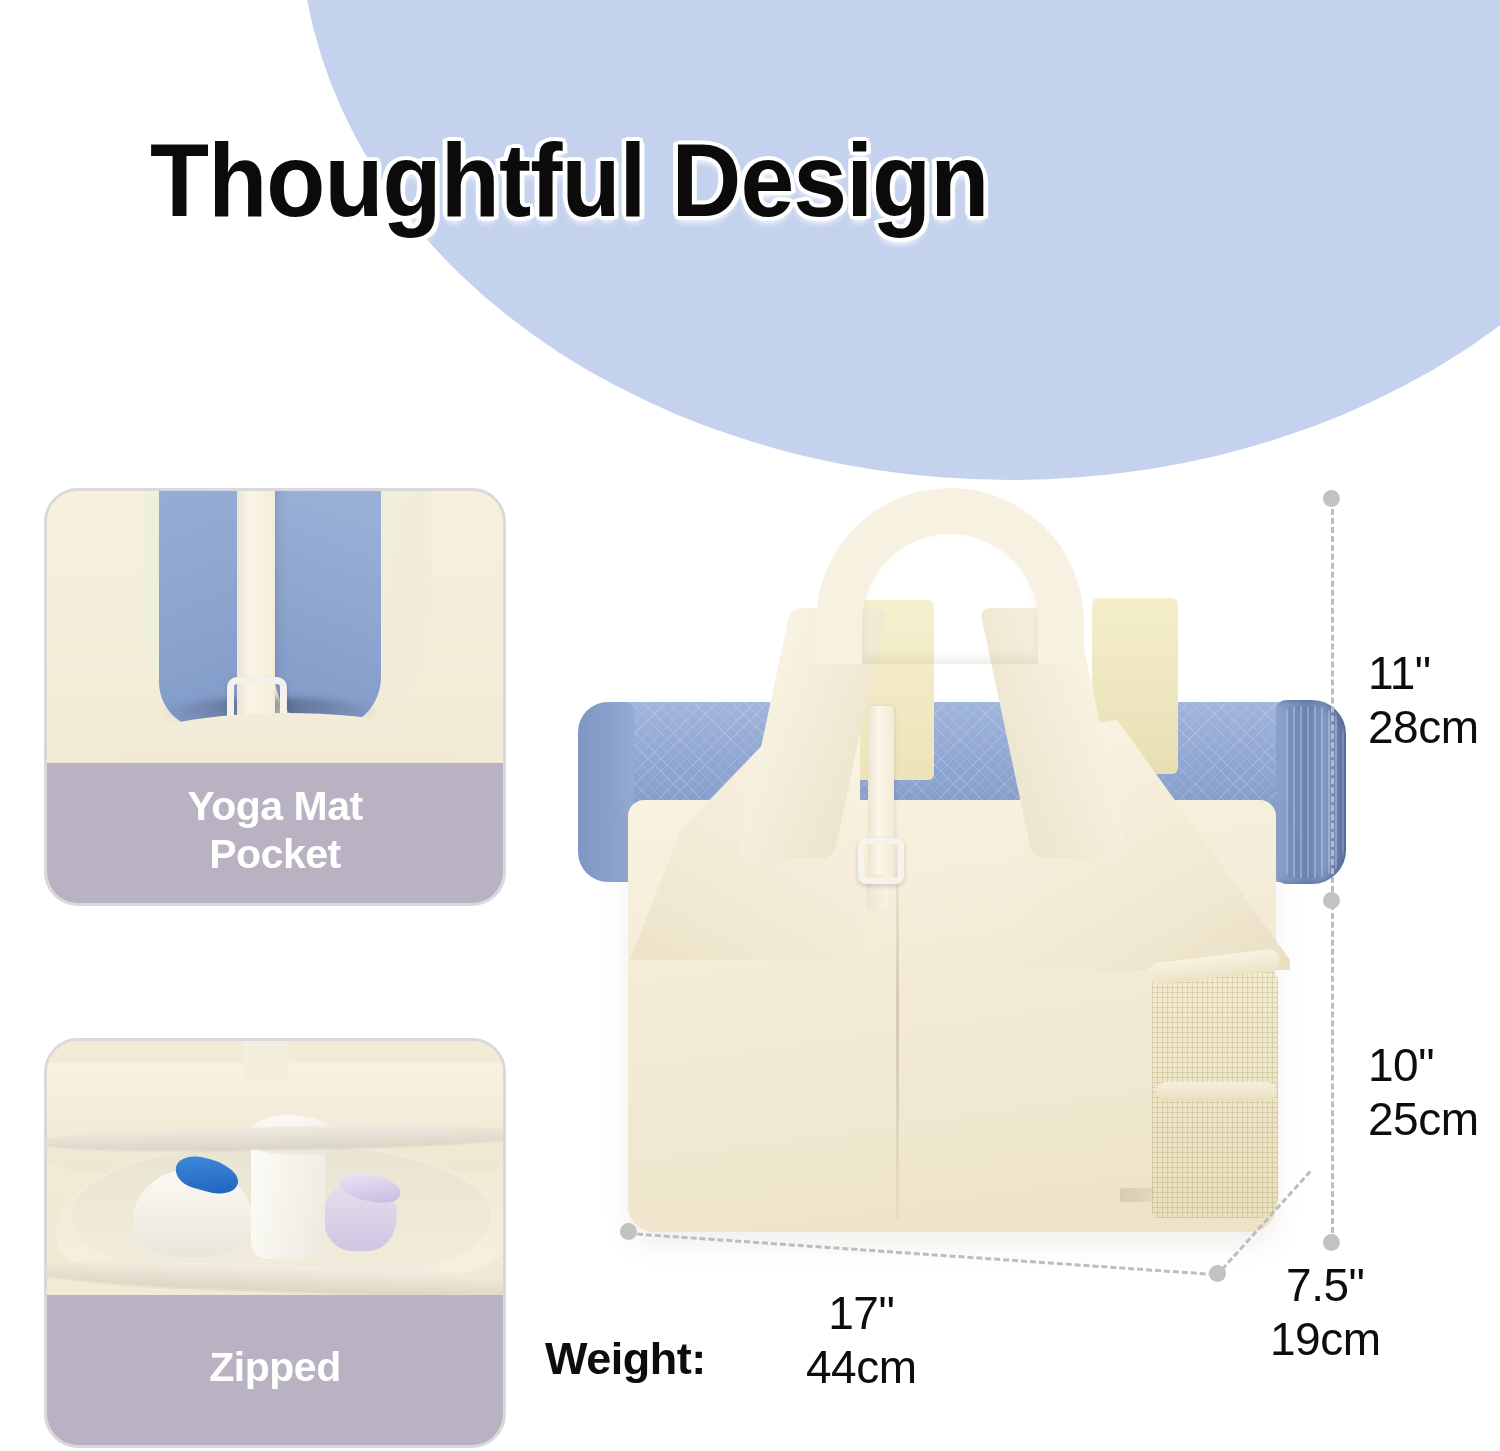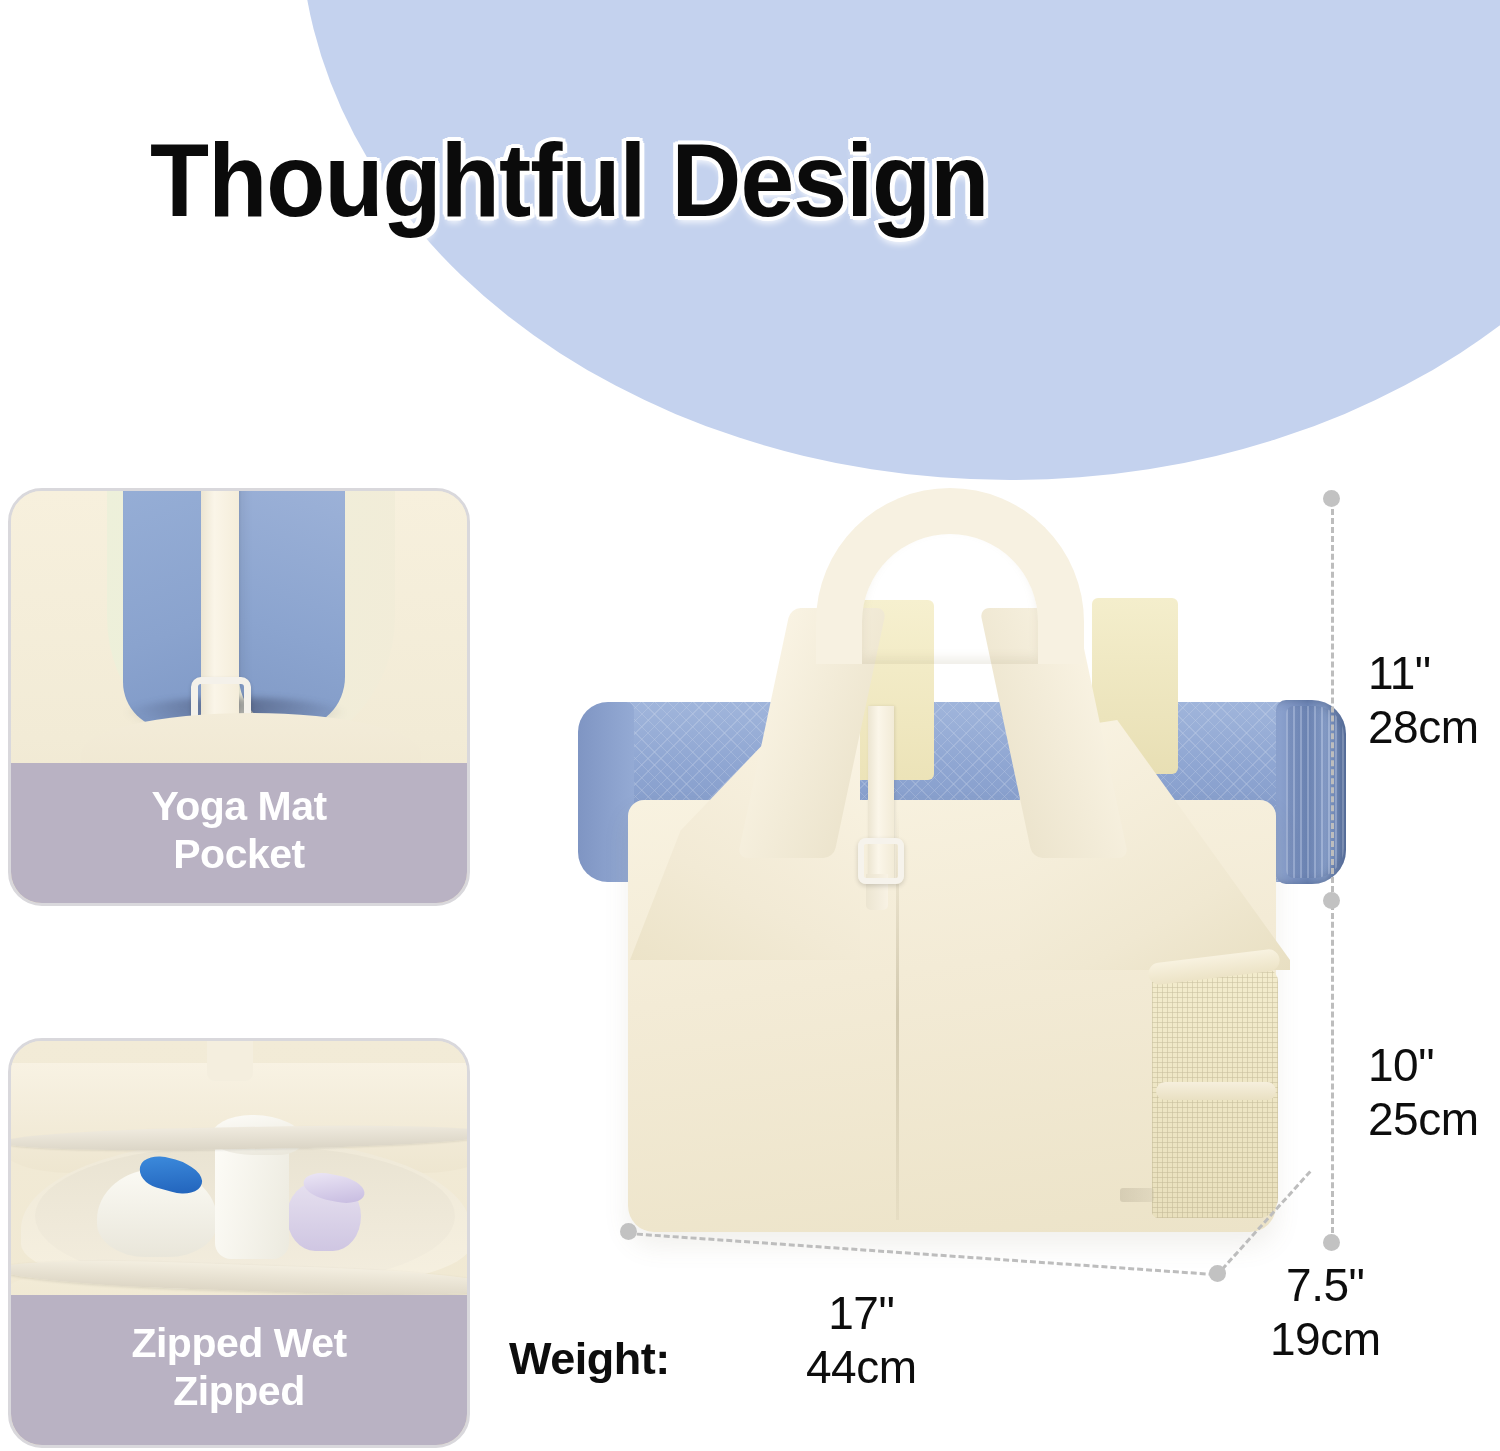--- a/index.html
+++ b/index.html
@@ -53,20 +53,21 @@
   }
 
   
   .card {
     position: absolute;
     border: 3px solid #d9d8dc;
     border-radius: 34px;
     overflow: hidden;
     background: #f3ecd9;
     z-index: 2;
+    margin-left: 36px;
   }
   .card-photo { position: absolute; inset: 0; overflow: hidden; }
   .card-caption {
     position: absolute;
     left: 0; right: 0; bottom: 0;
     background: #b9b2c3;
     color: #ffffff;
     font-weight: bold;
     font-size: 41px;
     line-height: 1.16;
@@ -286,21 +287,20 @@
       <div class="p-bottleA"></div>
       <div class="p-capA"></div>
       <div class="p-bottleC"></div>
       <div class="p-capC"></div>
       <div class="p-bottleB"></div>
       <div class="p-capB"></div>
       <div class="p-zipA"></div>
       <div class="p-zipB"></div>
     </div>
     <div class="card-caption">
-      <span>Zipped Wet</span>
       <span>Zipped</span>
     </div>
   </div>
 
   <div class="product">
     <div class="mat-roll">
       <div class="mat-texture"></div>
     </div>
     <div class="mat-capL"></div>
     <div class="mat-capR"></div>
@@ -355,17 +355,17 @@
   <div class="dim-label" style="left:806px; top:1286px; text-align:center;">
     <div>17"</div>
     <div>44cm</div>
   </div>
 
   <div class="dim-label" style="left:1270px; top:1258px; text-align:center;">
     <div>7.5"</div>
     <div>19cm</div>
   </div>
 
-  <div class="weight-label" style="left:509px; top:1332px;">
+  <div class="weight-label" style="left:545px; top:1332px;">
     <div>Weight:</div>
   </div>
 
 </div>
 
 </body></html>

